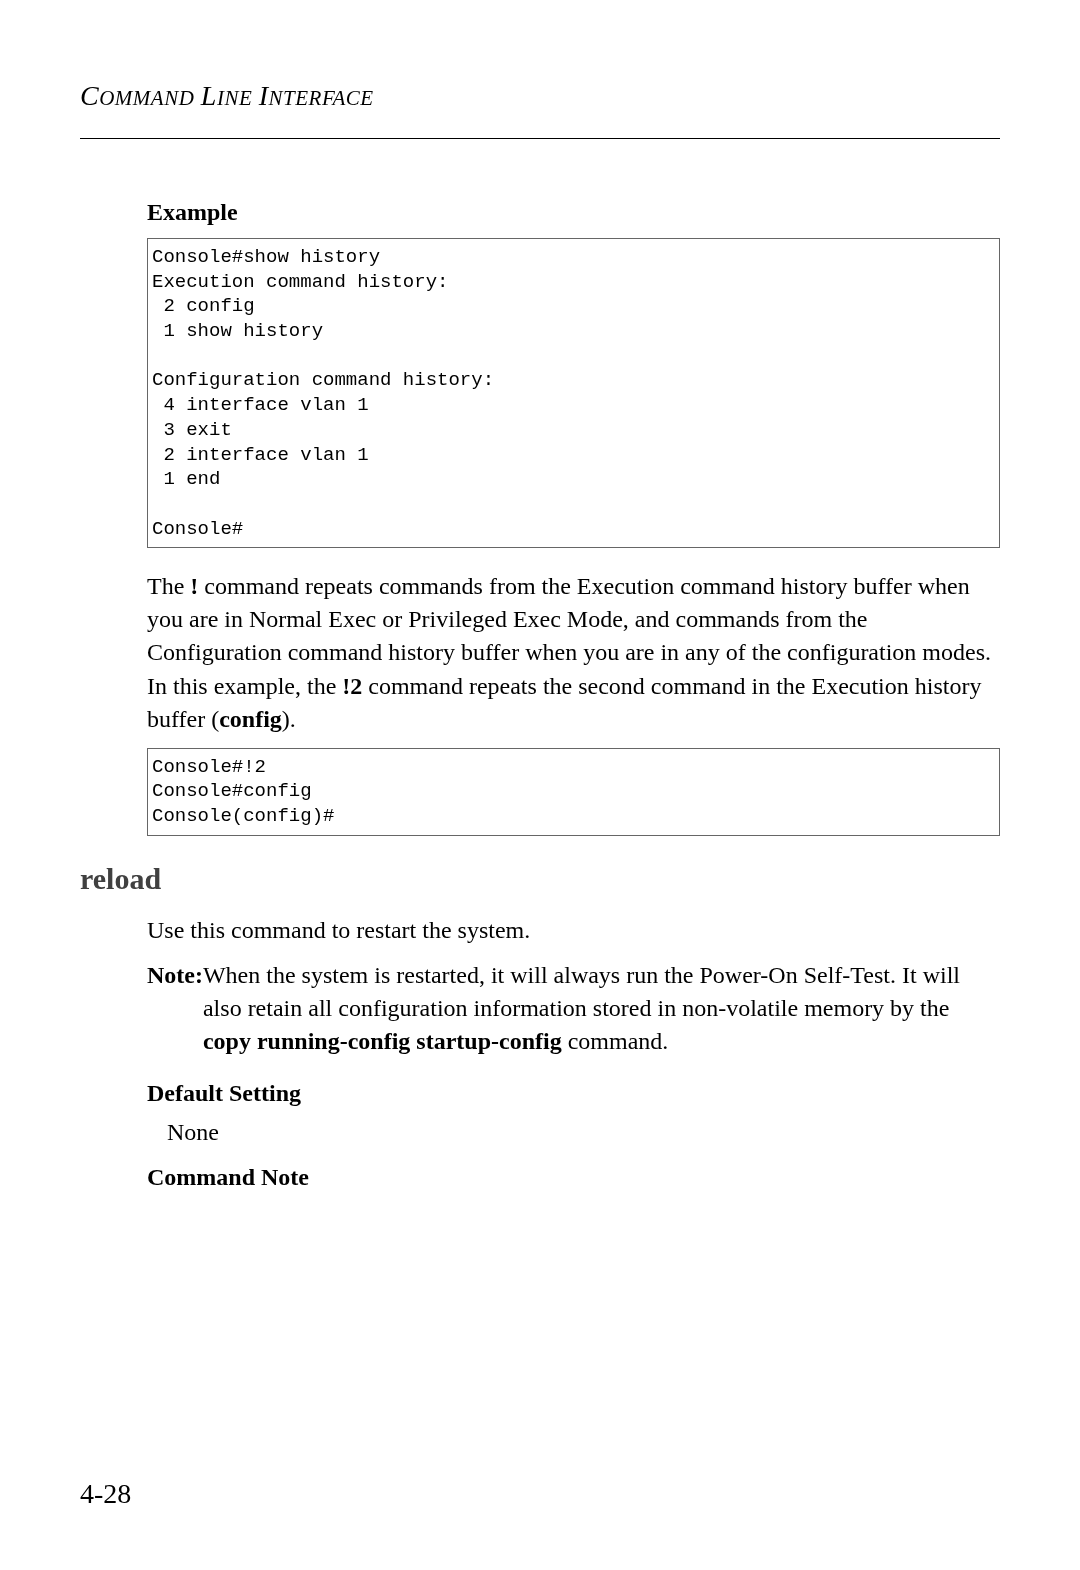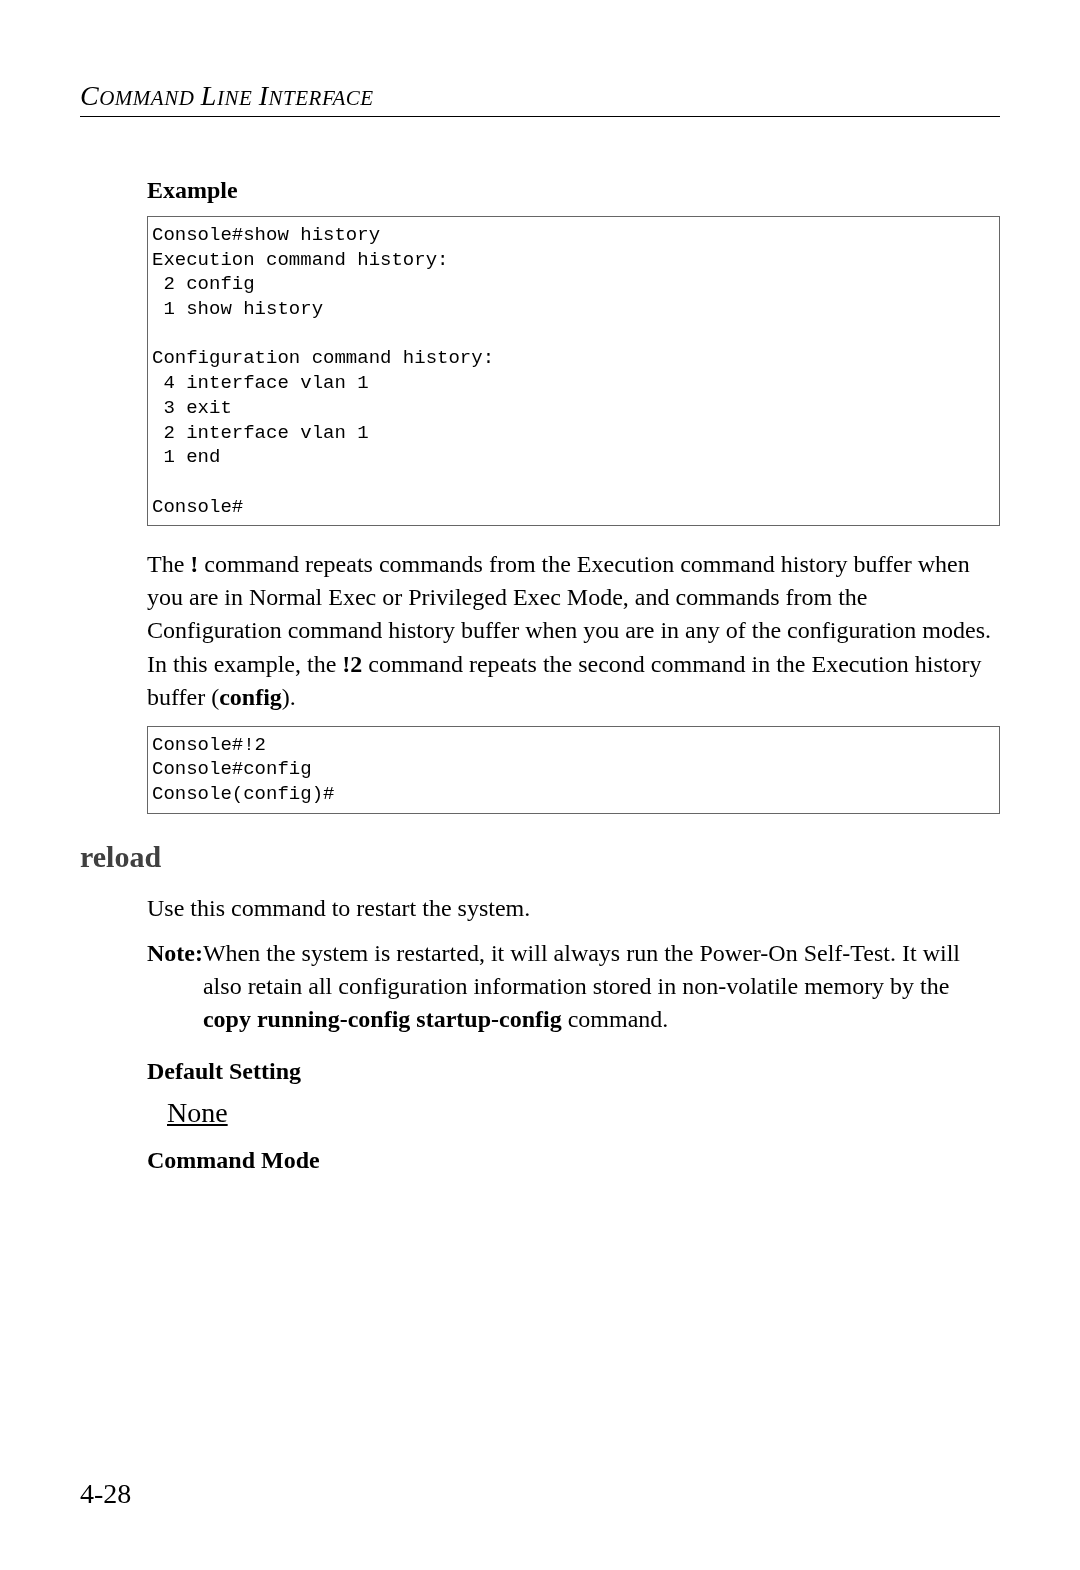--- a/index.html
+++ b/index.html
@@ -15,21 +15,21 @@
       color: #000;
       padding: 80px 80px 60px 80px;
       position: relative;
     }
     .page-header {
       font-style: italic;
       font-size: 24px;
       font-variant: small-caps;
       letter-spacing: 0.5px;
       border-bottom: 1px solid #000;
-      padding-bottom: 4px;
+      padding-bottom: 26px;
       margin-bottom: 60px;
       font-weight: normal;
     }
     .page-header .initial {
       font-size: 28px;
     }
     .content {
       margin-left: 67px;
     }
     .subheading {
@@ -73,24 +73,23 @@
     .note-body {
       flex: 1;
     }
     .note-body .b {
       font-weight: bold;
     }
     .b {
       font-weight: bold;
     }
     .indent-value {
-      font-size: 28px;
+      font-size: 24px;
       margin-left: 20px;
       margin-bottom: 18px;
-      text-decoration: underline;
     }
     .page-number {
       position: absolute;
       bottom: 60px;
       left: 80px;
       font-size: 28px;
     }
   </style>
 </head>
 <body>
@@ -131,16 +130,16 @@
   <div class="note-row">
     <div class="note-label">Note:</div>
     <div class="note-body">
       <span>When the system is restarted, it will always run the Power-On Self-Test. It will also retain all configuration information stored in non-volatile memory by the </span><span class="b">copy running-config startup-config</span><span> command.</span>
     </div>
   </div>
 
   <div class="subheading">Default Setting</div>
   <div class="indent-value">None</div>
 
-  <div class="subheading">Command Mode</div>
+  <div class="subheading">Command Note</div>
 </div>
 
 <div class="page-number">4-28</div>
 
 </body></html>

